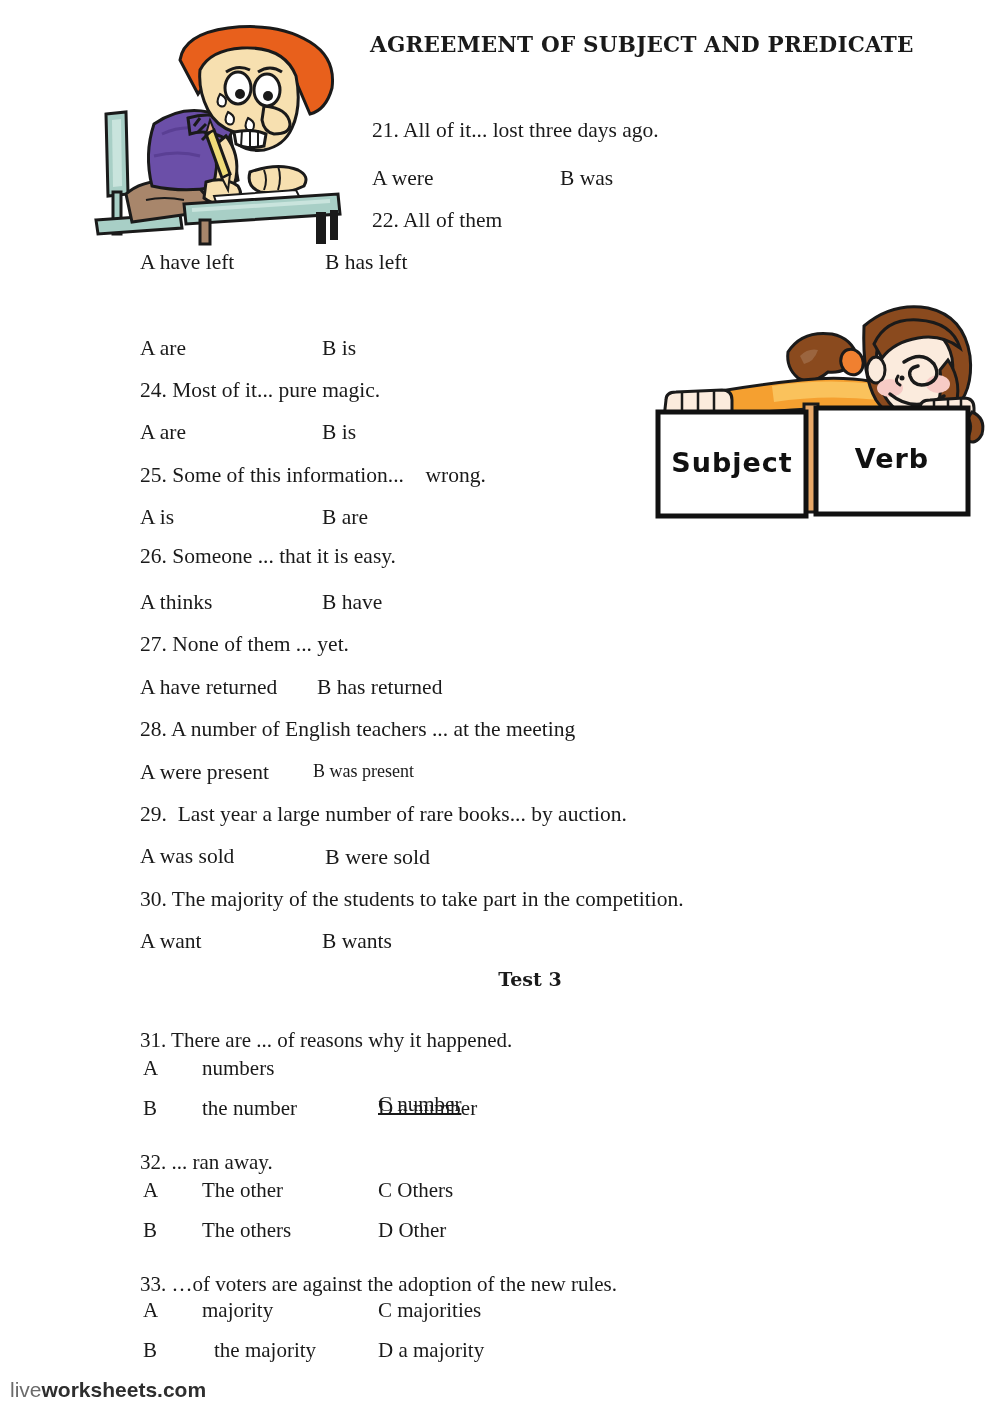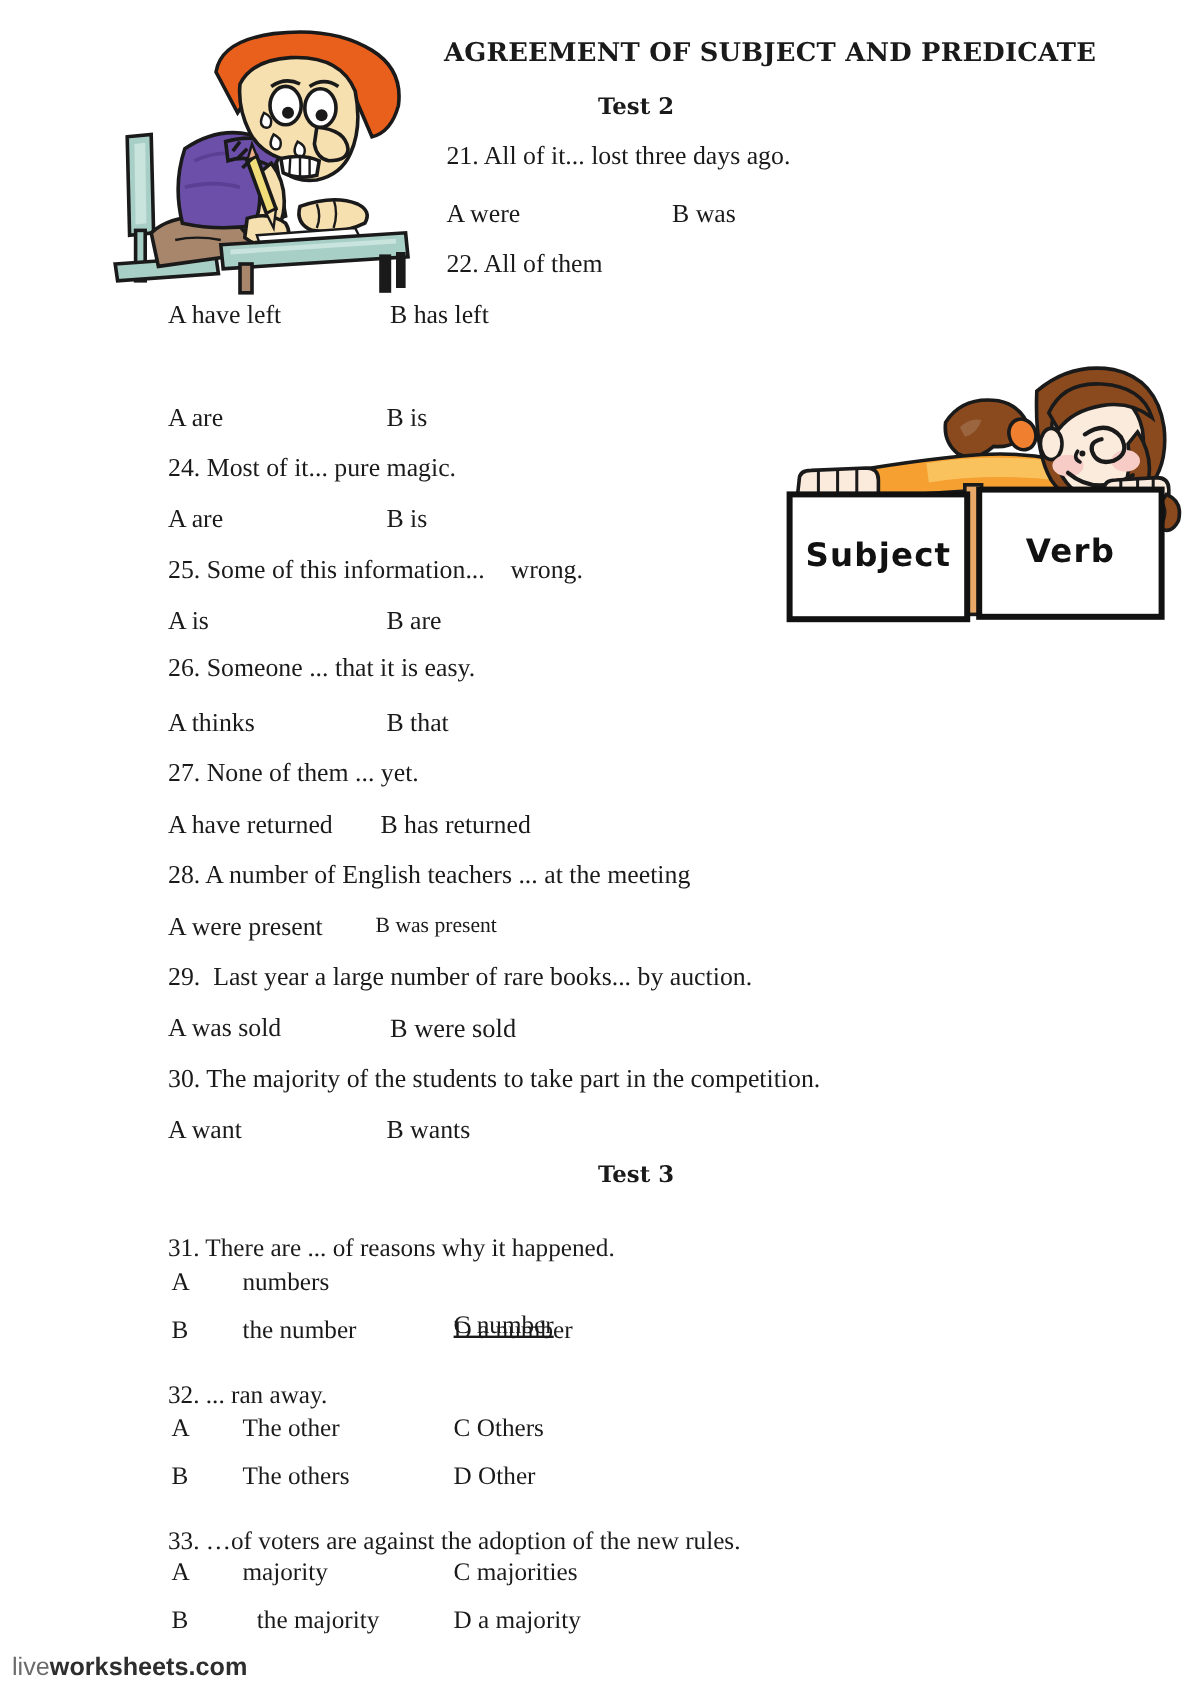--- a/index.html
+++ b/index.html
@@ -130,21 +130,20 @@
 
       <path d="M96 190 L250 180 L252 200 L98 210 Z" fill="#A8CFC6" stroke="#1a1a1a" stroke-width="3"></path>
       <path d="M104 196 L242 187" stroke="#C9E4DD" stroke-width="4"></path>
       <rect x="112" y="206" width="10" height="24" fill="#A8866B" stroke="#1a1a1a" stroke-width="3"></rect>
       <rect x="228" y="198" width="10" height="32" fill="#1a1a1a"></rect>
       <rect x="242" y="196" width="8" height="30" fill="#1a1a1a"></rect>
     </svg>
   </div>
 
   <div class="title">AGREEMENT OF SUBJECT AND PREDICATE</div>
-  <div class="test2-h">Test 2</div>
 
   <div class="line indent" style="top:120px;">21. All of it... lost three days ago.</div>
   <div class="line indent" style="top:168px;">A were</div>
   <div class="line optB" style="left:560px;top:168px;font-size:21.5px;">B was</div>
 
   <div class="line indent" style="top:210px;">22. All of them</div>
   <div class="line q" style="top:252px;">A have left</div>
   <div class="line optB" style="left:325px;top:252px;font-size:21.5px;">B has left</div>
 
   <div class="line q" style="top:338px;">A are</div>
@@ -153,21 +152,21 @@
   <div class="line q" style="top:380px;">24. Most of it... pure magic.</div>
   <div class="line q" style="top:422px;">A are</div>
   <div class="line optB" style="left:322px;top:422px;font-size:21.5px;">B is</div>
 
   <div class="line q" style="top:465px;">25. Some of this information...    wrong.</div>
   <div class="line q" style="top:507px;text-align:center;">A is</div>
   <div class="line optB" style="left:322px;top:507px;font-size:21.5px;">B are</div>
 
   <div class="line q" style="top:546px;text-align:center;">26. Someone ... that it is easy.</div>
   <div class="line q" style="top:592px;">A thinks</div>
-  <div class="line optB" style="left:322px;top:592px;font-size:21.5px;">B that</div>
+  <div class="line optB" style="left:322px;top:592px;font-size:21.5px;">B have</div>
 
   <div class="line q" style="top:634px;">27. None of them ... yet.</div>
   <div class="line q" style="top:677px;">A have returned</div>
   <div class="line optB" style="left:317px;top:677px;font-size:21.5px;">B has returned</div>
 
   <div class="line q" style="top:719px;">28. A number of English teachers ... at the meeting</div>
   <div class="line q" style="top:762px;">A were present</div>
   <div class="line optB" style="left:313px;top:762px;font-size:18px;">B was present</div>
 
   <div class="line q" style="top:804px;">29.  Last year a large number of rare books... by auction.</div>

